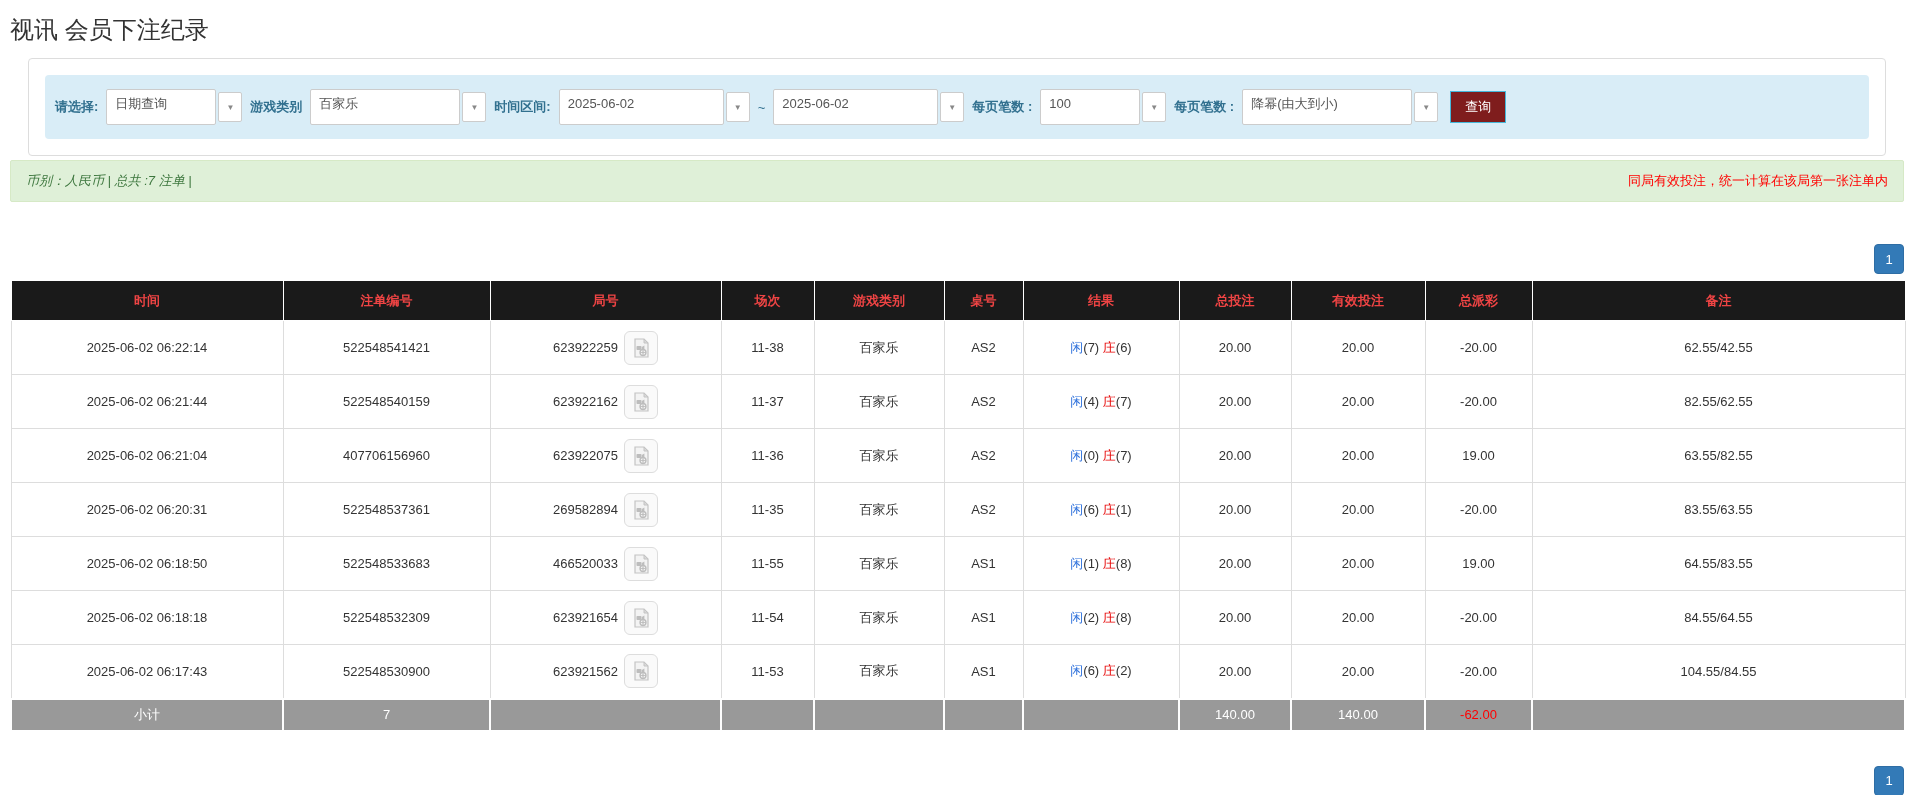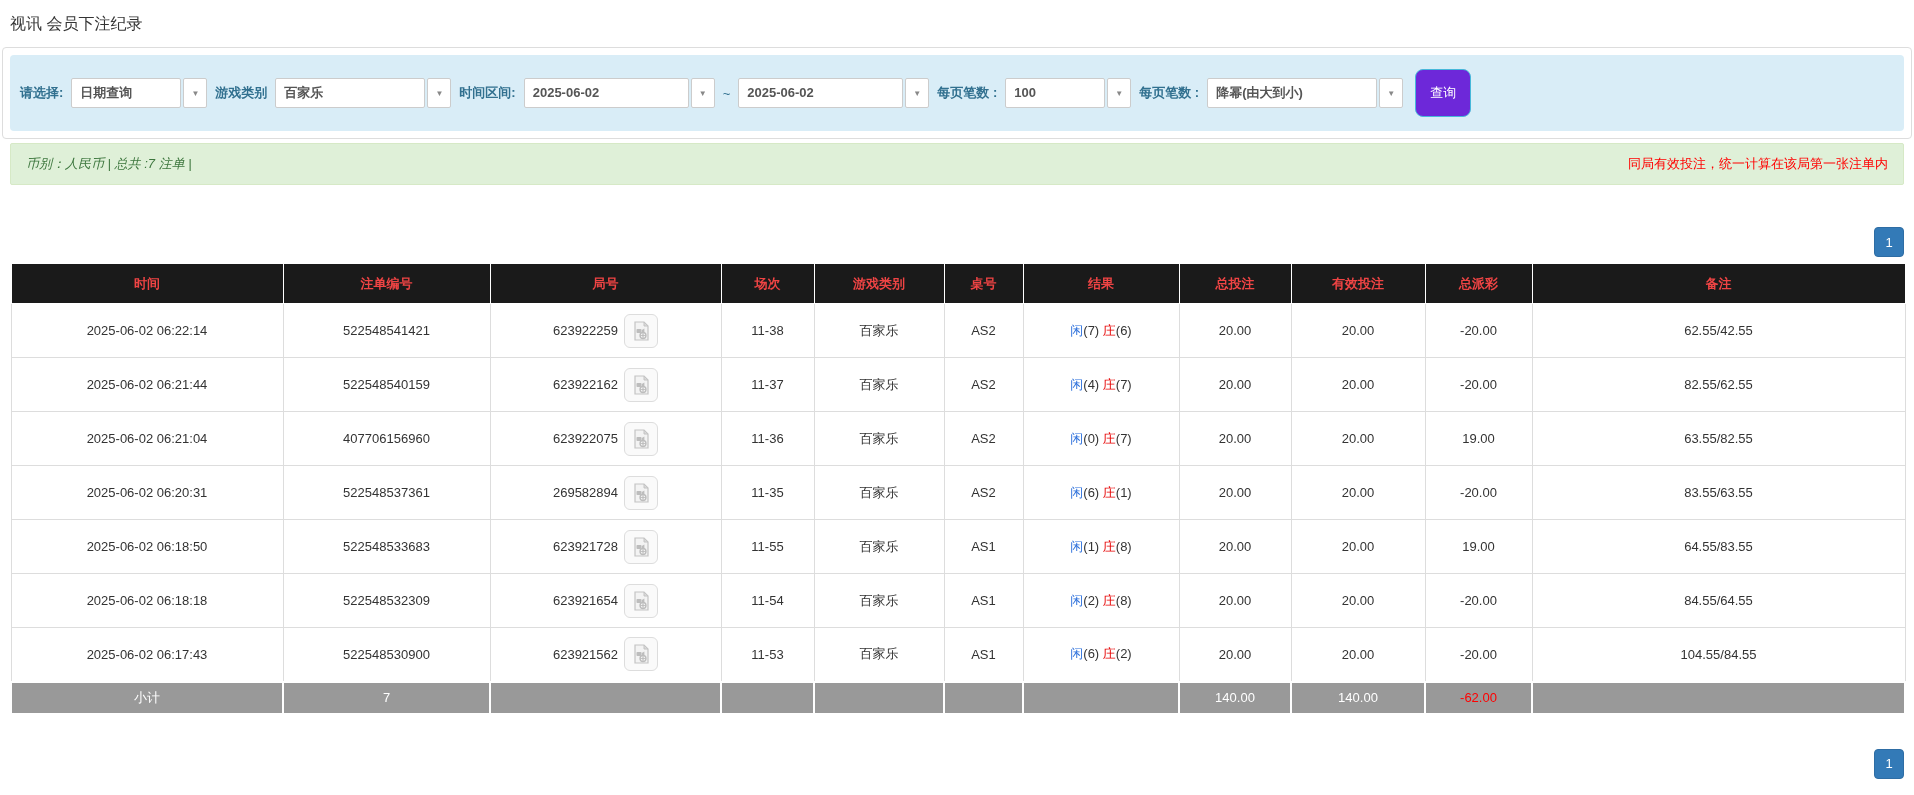--- a/index.html
+++ b/index.html
@@ -1,31 +1,31 @@
 <!DOCTYPE html>
 <html><head>
 <meta charset="utf-8">
 <style>
   * { margin:0; padding:0; box-sizing:border-box; }
   html,body { width:1914px; height:795px; overflow:hidden; background:#fff;
     font-family:"Liberation Sans","DejaVu Sans",sans-serif; color:#333; }
-  .page-title { font-size:16px; color:#333; margin:14px 0 12px 10px; font-weight:400; }
+  .page-title { font-size:24px; color:#333; margin:14px 0 12px 10px; font-weight:400; }
 
   
-  .filter-panel { margin:0 2px; background:#fff; border:1px solid #ddd; border-radius:4px; padding:7px; }
+  .filter-panel { margin:0 28px; background:#fff; border:1px solid #ddd; border-radius:4px; padding:16px; }
   .filter-bar { background:#d9edf7; border-radius:4px; padding:14px 10px; display:flex; align-items:center; gap:8px; font-size:13px; }
   .f-label { color:#31708f; font-weight:bold; white-space:nowrap; }
   .tilde { color:#31708f; }
   .combo { display:flex; align-items:center; }
-  .combo-text { background:#fff; border:1px solid #ccc; border-radius:2px; height:30px; line-height:28px; padding:0 8px; color:#555; white-space:nowrap; overflow:hidden;font-weight:bold; }
+  .combo-text { background:#fff; border:1px solid #ccc; border-radius:2px; height:36px; line-height:28px; padding:0 8px; color:#555; white-space:nowrap; overflow:hidden; }
   .combo-arrow { width:24px; height:30px; background:#fff; border:1px solid #ccc; border-radius:2px; margin-left:2px; display:flex; align-items:center; justify-content:center; color:#888; font-size:8px; cursor:pointer; }
   .w110 .combo-text { width:110px; } .w150 .combo-text { width:150px; }
   .w165 .combo-text { width:165px; } .w100 .combo-text { width:100px; }
   .w170 .combo-text { width:170px; }
-  .query-btn { background:#6d28d9; border:1px solid #46b8da; border-radius:8px; color:#fff; height:48px; padding:0 14px; font-size:13px; cursor:pointer; margin-left:4px; }
+  .query-btn { background:#7f1d1d; border:1px solid #46b8da; border-radius:0; color:#fff; height:32px; padding:0 14px; font-size:13px; cursor:pointer; margin-left:4px; }
 
   
   .summary-bar { margin:4px 10px 0; background:#dff0d8; border:1px solid #d6e9c6; border-radius:2px; padding:11px 15px; display:flex; justify-content:space-between; align-items:center; font-size:13px; }
   .summary-left { color:#3c763d;font-style:italic; }
   .summary-right { color:#f00; }
 
   
   .pager-row { display:flex; justify-content:flex-end; margin:42px 10px 6px; }
   .pager-row.bottom { margin-top:34px; }
   .page-btn { min-width:30px; height:30px; background:#337ab7; border:1px solid #2e6da4; border-radius:4px; color:#fff; display:flex; align-items:center; justify-content:center; font-size:13px; cursor:pointer; }
@@ -250,21 +250,21 @@
     <td class="blue">20.00</td>
     <td>20.00</td>
     <td class="neg">-20.00</td>
     <td>83.55/63.55</td>
   </tr>
       <tr>
     <td>2025-06-02 06:18:50</td>
     <td>522548533683</td>
     <td>
       <span class="round-cell">
-        <span>623921728</span>
+        <span>466520033</span>
         <span class="video-btn">
           <svg width="20" height="20" viewBox="0 0 20 20">
             <path d="M4 1 h9 l4 4 v14 h-13 z" fill="#f3f3f3" stroke="#c4c4c4" stroke-width="1.2"></path>
             <path d="M13 1 v4 h4 z" fill="#d9d9d9" stroke="#c4c4c4" stroke-width="1"></path>
             <rect x="5.5" y="8" width="5" height="4" rx="0.8" fill="#bdbdbd"></rect>
             <path d="M10.8 9 l2.6-1.4 v4.8 l-2.6-1.4 z" fill="#bdbdbd"></path>
             <circle cx="12" cy="14.5" r="3" fill="none" stroke="#bdbdbd" stroke-width="1.3"></circle>
             <circle cx="12" cy="14.5" r="0.9" fill="#bdbdbd"></circle>
             <path d="M12 11.5 v6 M9 14.5 h6" stroke="#bdbdbd" stroke-width="0.9"></path>
           </svg>

